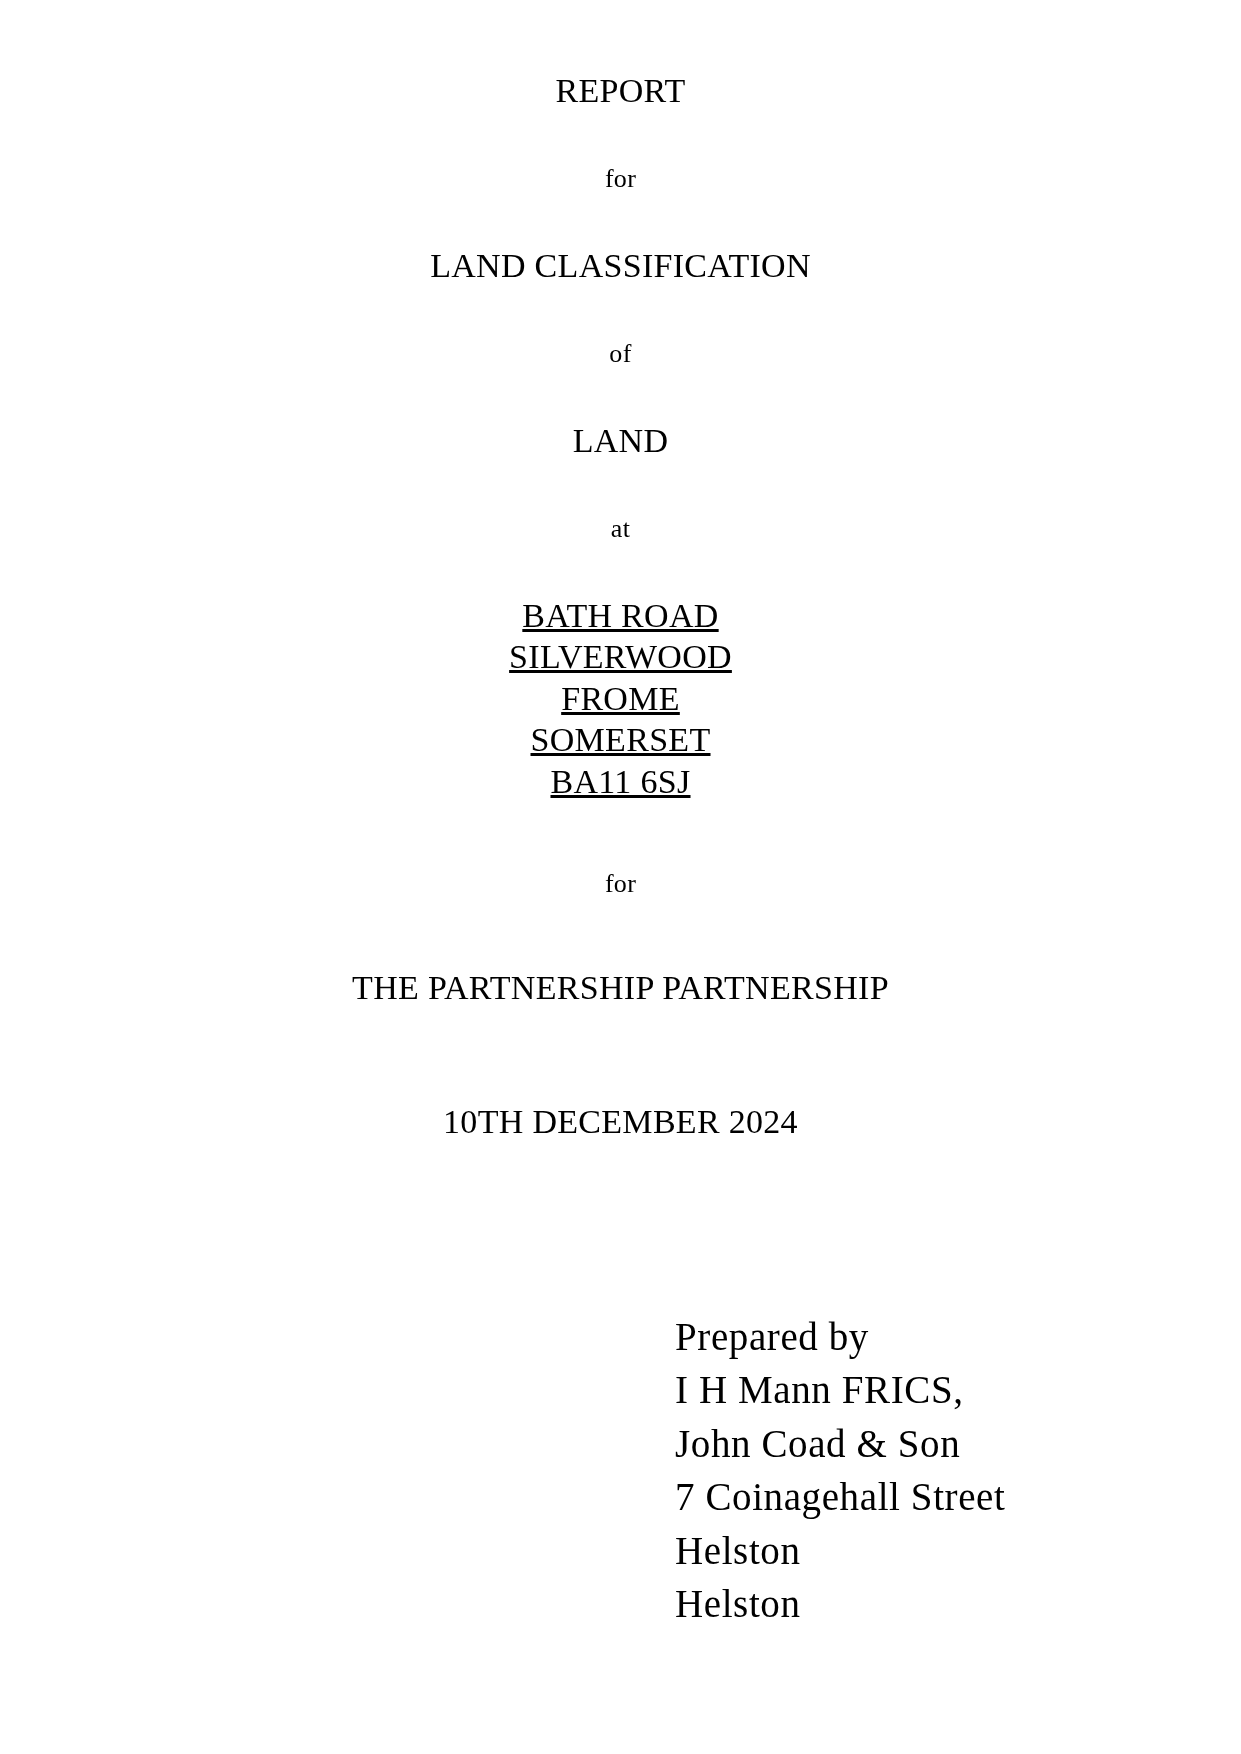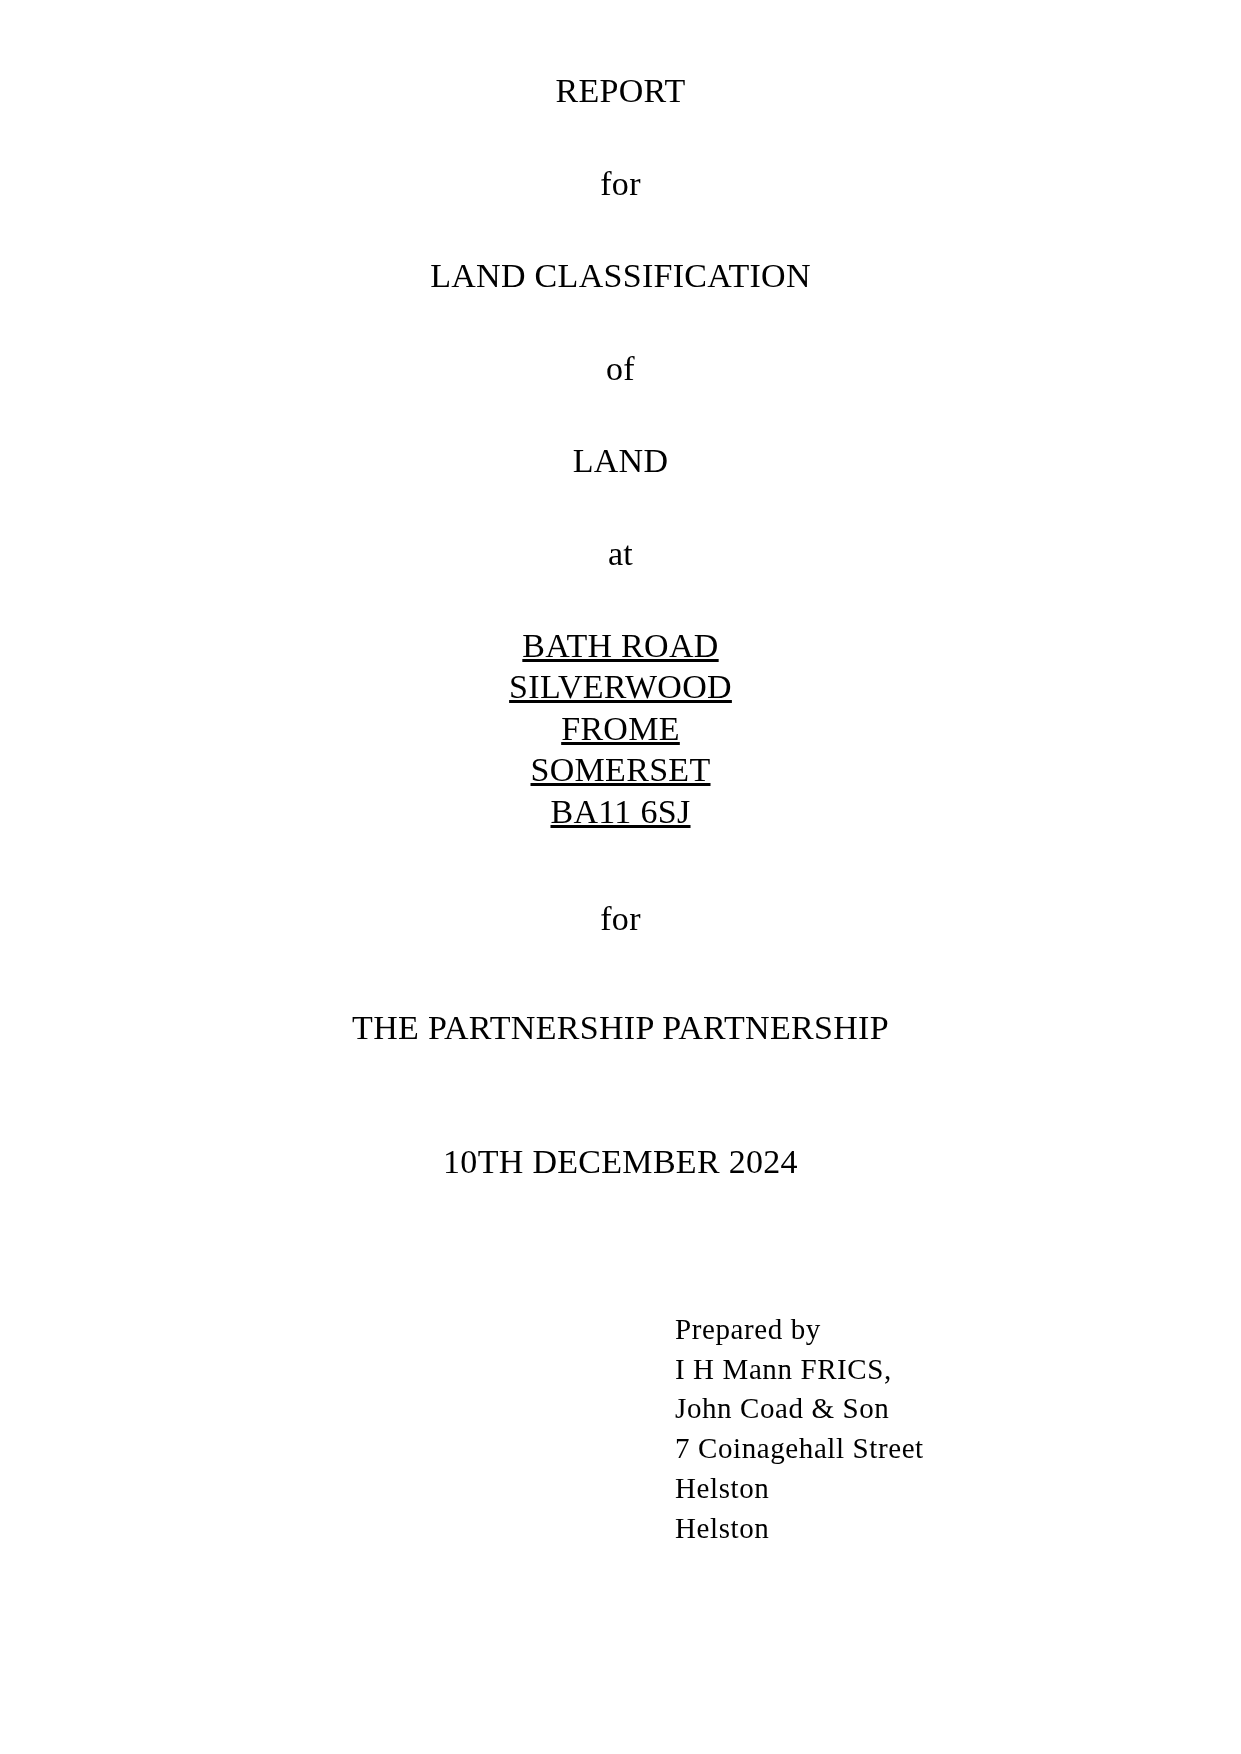--- a/index.html
+++ b/index.html
@@ -19,42 +19,42 @@
     width: 1241px;
     height: 1754px;
     box-sizing: border-box;
     padding: 70px 110px 36px 110px;
     position: relative;
   }
   .title-block {
     text-align: center;
   }
   .line {
-    font-size: 34px;
+    font-size: 26px;
     line-height: 1.25;
     letter-spacing: 0.3px;
   }
   .line.caps {
     font-size: 34px;
   }
   .gap-lg { height: 50px; }
   .gap-md { height: 42px; }
   .gap-sm { height: 16px; }
   .addr-block-lines .line {
     line-height: 1.22;
     text-decoration: underline;
   }
   .prepared {
     position: absolute;
     left: 675px;
     top: 1310px;
     text-align: left;
   }
   .prepared .pline {
-    font-size: 29px;
+    font-size: 39px;
     line-height: 1.37;
     letter-spacing: 0.6px;
   }
 </style>
 </head>
 <body>
 
 <div class="page">
 
   <div class="title-block">

